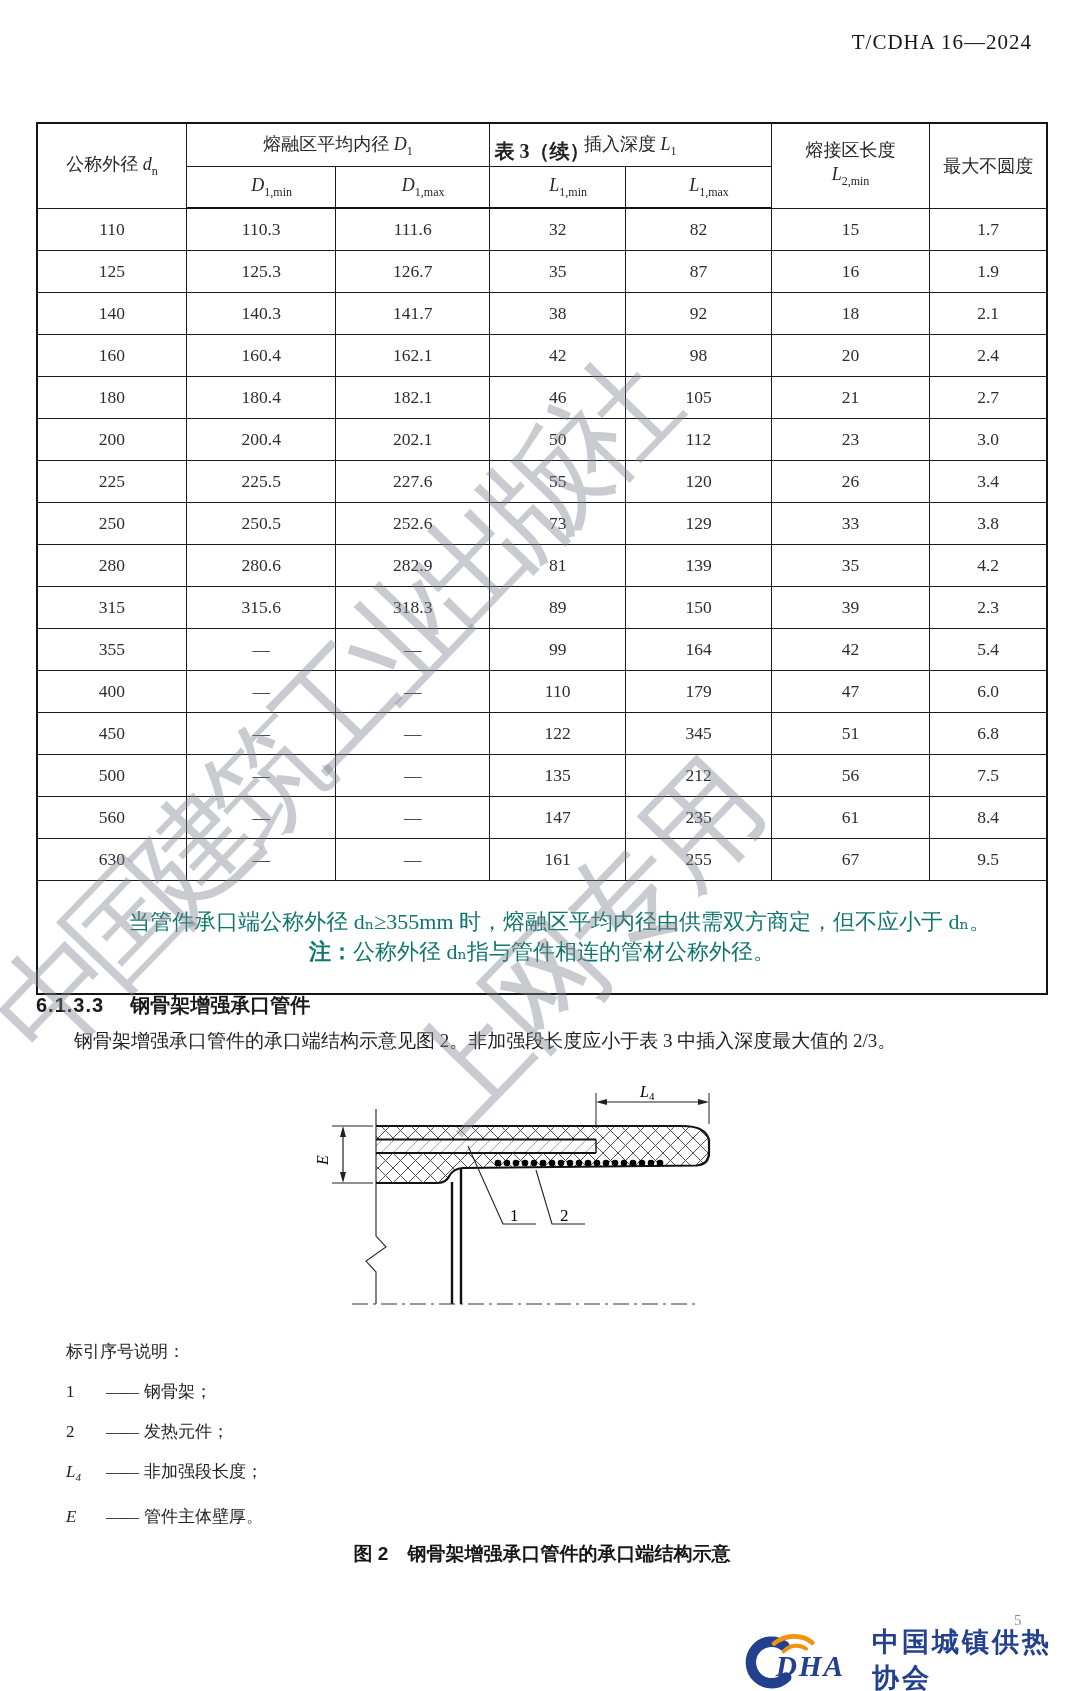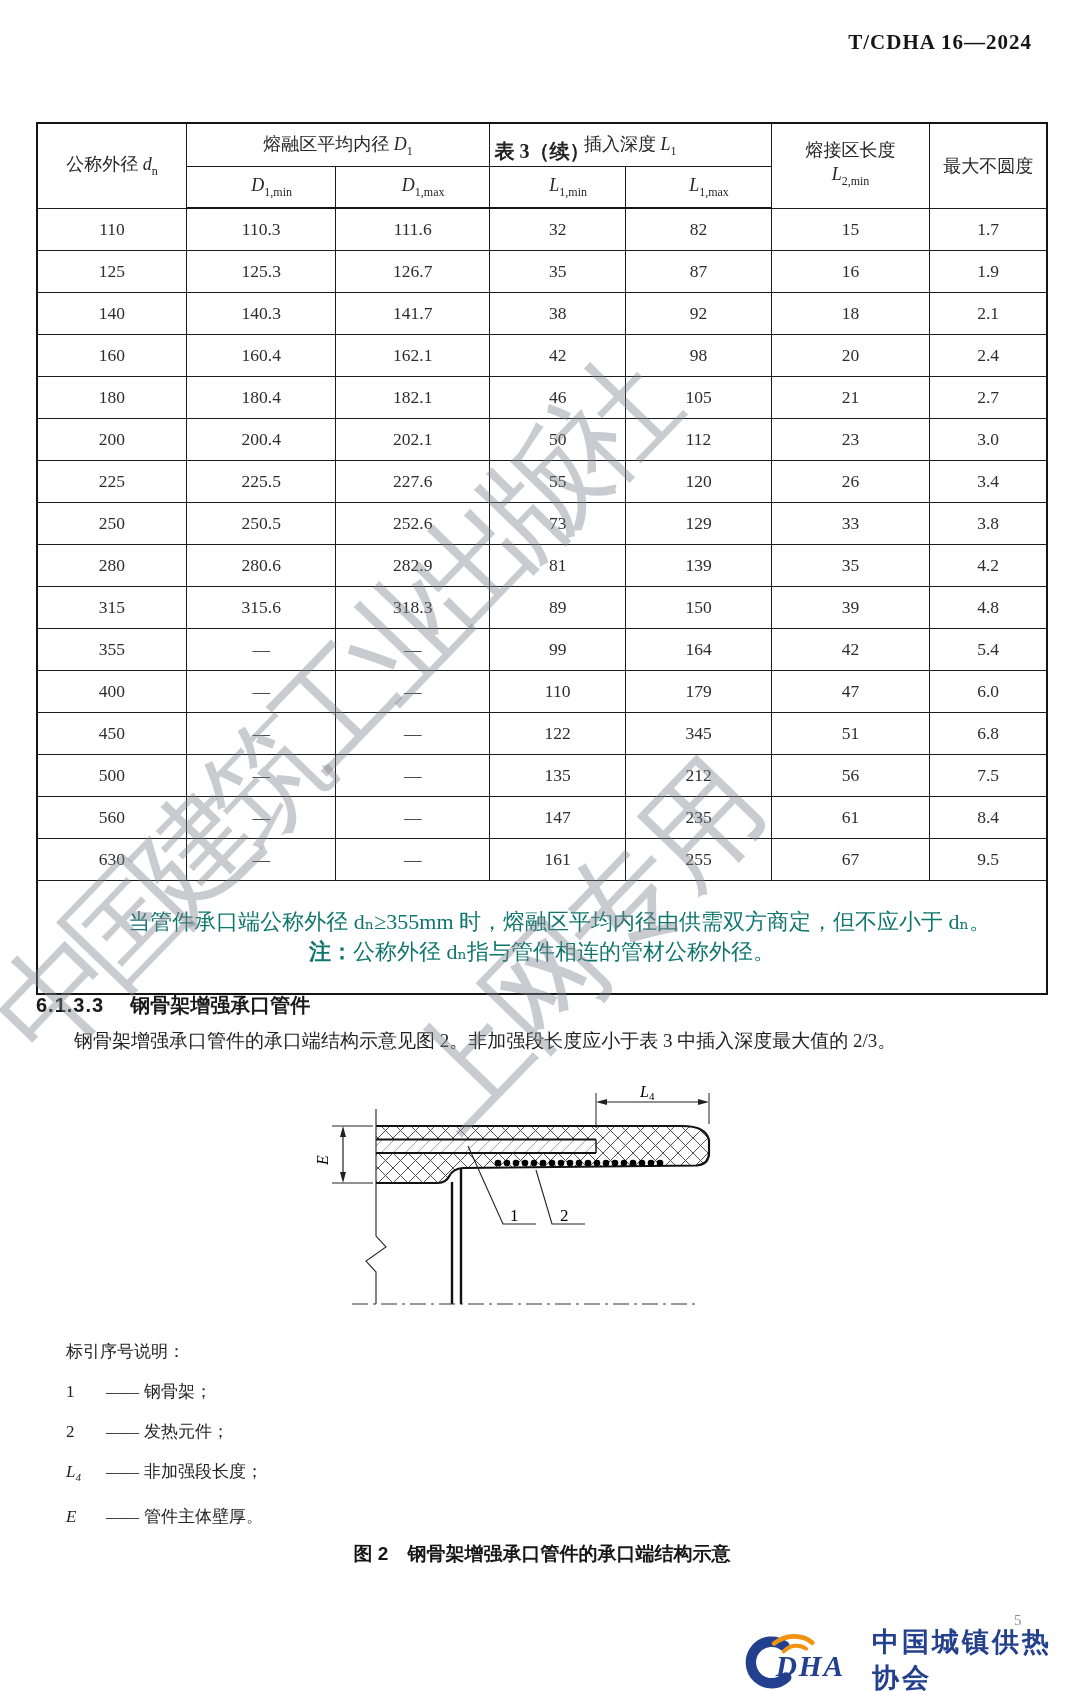--- a/index.html
+++ b/index.html
@@ -1,20 +1,20 @@
 <!DOCTYPE html>
 <html><head>
 <meta charset="utf-8">
 <style>
   html,body{margin:0;padding:0;background:#e8e8e8;}
   .page{position:relative;width:1080px;height:1691px;background:#ffffff;overflow:hidden;
         font-family:"Liberation Serif","DejaVu Serif",serif;color:#1c1c1c;}
   .abs{position:absolute;}
   
-  .doc-code{top:30px;right:48px;font-size:21px;font-weight:bold;letter-spacing:1px;color:#161616;margin-left:47px;}
+  .doc-code{top:30px;right:48px;font-size:21px;font-weight:normal;letter-spacing:1px;color:#161616;margin-left:47px;}
   
   .tbl-title{top:90px;left:36px;width:1012px;text-align:center;font-size:20px;font-weight:bold;color:#222;margin-top:48px;}
   table.std{position:absolute;top:122px;left:36px;width:1012px;border-collapse:collapse;
             border:2.6px solid #141414;table-layout:fixed;}
   table.std th{font-weight:normal;font-size:18px;color:#262626;}
   table.std th,table.std td{border:1.4px solid #1b1b1b;border-width:1.8px 1.3px;
             text-align:center;vertical-align:middle;padding:0 2px;}
   table.std thead tr:first-child th{height:42px;}
   table.std thead tr:last-child th{height:40px;border-bottom:2.4px solid #141414;padding-left:23px;}
   table.std tbody td{height:41px;font-size:17.5px;color:#2d2d2d;}
@@ -172,21 +172,21 @@
           <td>35</td>
           <td>4.2</td>
         </tr>
         <tr>
           <td>315</td>
           <td>315.6</td>
           <td>318.3</td>
           <td>89</td>
           <td>150</td>
           <td>39</td>
-          <td>4.8</td>
+          <td>2.3</td>
         </tr>
         <tr>
           <td>355</td>
           <td>—</td>
           <td>—</td>
           <td>99</td>
           <td>164</td>
           <td>42</td>
           <td>5.4</td>
         </tr>

